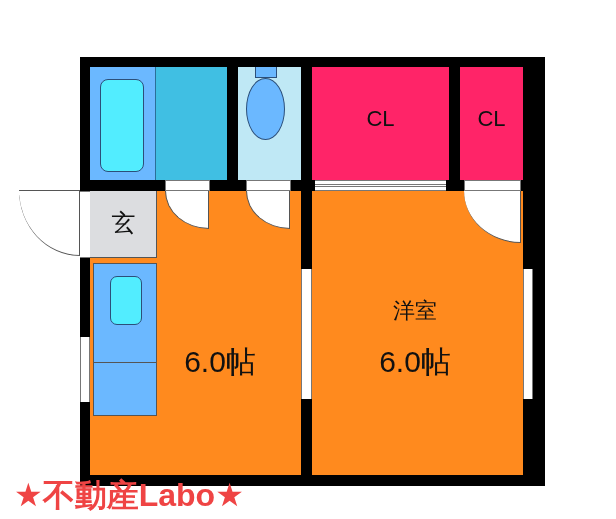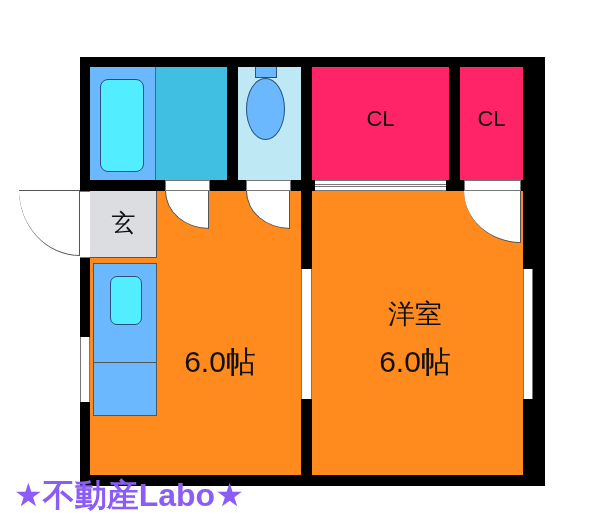--- a/index.html
+++ b/index.html
@@ -33,35 +33,35 @@
   <div class="abs" style="left:90px;top:187px;width:67px;height:67px;background:#DCDDE0;border-right:1px solid #555;border-bottom:1px solid #555;"></div>
   <div class="lbl" style="left:90px;top:203px;width:67px;font-size:24px;">玄</div>
 
   <div class="abs" style="left:93px;top:259px;width:64px;height:153px;background:#6BB8FF;border:1px solid #555;"></div>
   <div class="abs" style="left:93px;top:358px;width:64px;height:1px;background:#555;"></div>
   <div class="abs" style="left:110px;top:272px;width:32px;height:49px;background:#52EDFF;border:1px solid #2c4f7a;border-radius:7px;"></div>
 
   <div class="lbl" style="left:150px;top:338px;width:140px;font-size:30px;">6.0帖</div>
 
   <div class="abs" style="left:312px;top:187px;width:211px;height:284px;background:#FF8A1E;"></div>
-  <div class="lbl" style="left:345px;top:292px;width:140px;font-size:27px;">洋室</div>
+  <div class="lbl" style="left:345px;top:292px;width:140px;font-size:22px;">洋室</div>
   <div class="lbl" style="left:345px;top:338px;width:140px;font-size:30px;">6.0帖</div>
 
   <div class="abs" style="left:165px;top:176px;width:45px;height:11px;background:#fff;border:1px solid #777;"></div>
   <div class="abs" style="left:165px;top:187px;width:44px;height:38px;background:#fff;border-left:1px solid #555;border-bottom:1px solid #555;border-bottom-left-radius:44px 38px;border-right:1px solid #555;"></div>
   <div class="abs" style="left:246px;top:176px;width:45px;height:11px;background:#fff;border:1px solid #777;"></div>
   <div class="abs" style="left:246px;top:187px;width:44px;height:38px;background:#fff;border-left:1px solid #555;border-bottom:1px solid #555;border-bottom-left-radius:44px 38px;border-right:1px solid #555;"></div>
 
   <div class="abs" style="left:315px;top:176px;width:131px;height:11px;background:#fff;border-top:1px solid #777;border-bottom:1px solid #777;"></div>
   <div class="abs" style="left:315px;top:180px;width:131px;height:3px;border-top:1px solid #777;border-bottom:1px solid #777;"></div>
 
   <div class="abs" style="left:464px;top:176px;width:57px;height:11px;background:#fff;border:1px solid #777;"></div>
   <div class="abs" style="left:464px;top:187px;width:57px;height:52px;background:#fff;border-right:1px solid #555;border-bottom:1px solid #555;border-bottom-right-radius:0;border-bottom-left-radius:57px 52px;"></div>
 
   <div class="abs" style="left:80px;top:333px;width:10px;height:65px;background:#fff;border-left:1px solid #777;border-right:1px solid #777;"></div>
   <div class="abs" style="left:301px;top:265px;width:11px;height:130px;background:#fff;border-left:1px solid #777;border-right:1px solid #777;"></div>
   <div class="abs" style="left:523px;top:265px;width:10px;height:130px;background:#fff;border-left:1px solid #777;border-right:1px solid #777;"></div>
 
   <div class="abs" style="left:80px;top:187px;width:10px;height:67px;background:#fff;border-top:1px solid #777;border-bottom:1px solid #777;"></div>
   <div class="abs" style="left:19px;top:186px;width:61px;height:66px;background:#fff;border-top:1px solid #555;border-right:1px solid #555;border-bottom:1px solid #555;border-bottom-left-radius:61px 66px;"></div>
 
-  <div class="abs" style="left:14px;top:470px;font-size:32px;font-weight:bold;color:#8b5cf6;white-space:nowrap;">★不動産Labo★</div>
+  <div class="abs" style="left:14px;top:470px;font-size:32px;font-weight:bold;color:#ef4444;white-space:nowrap;">★不動産Labo★</div>
 </div>
 
 </body></html>

